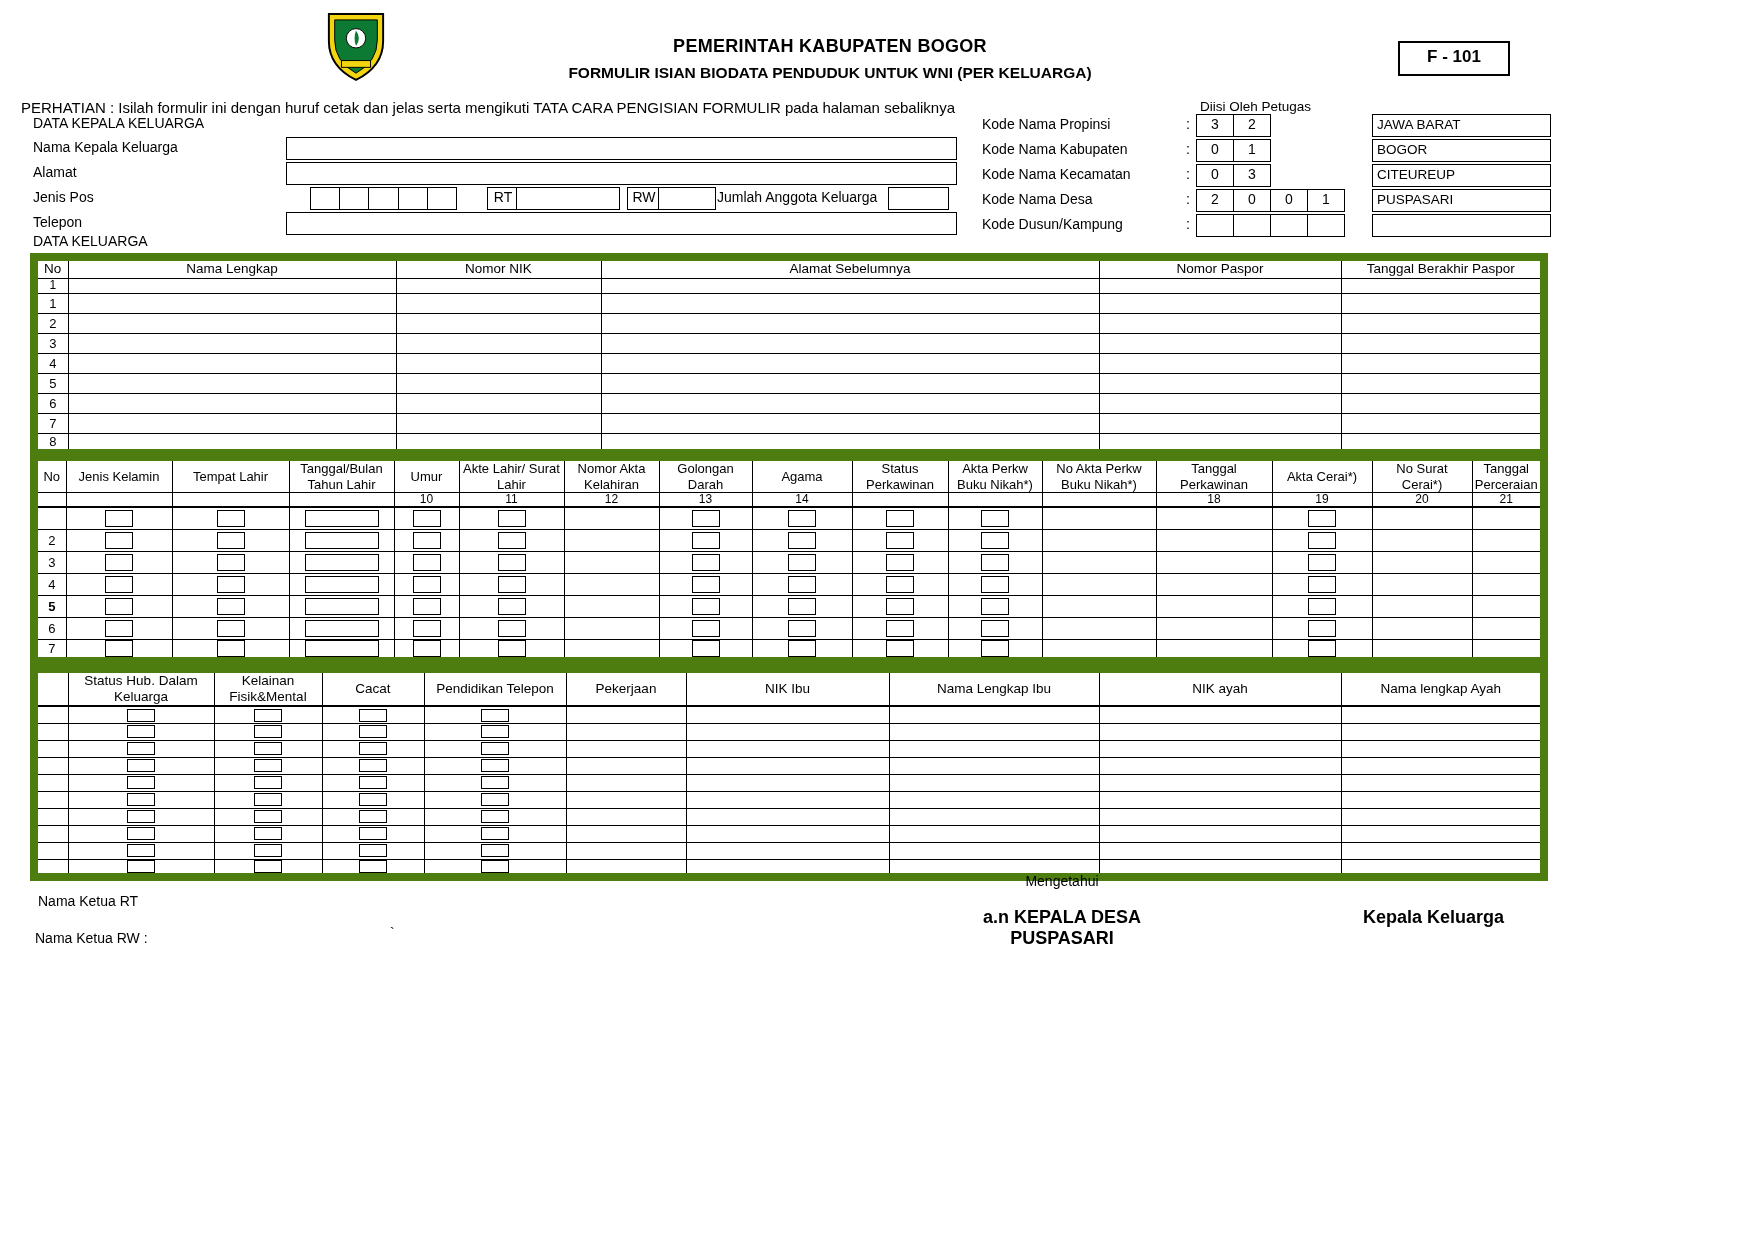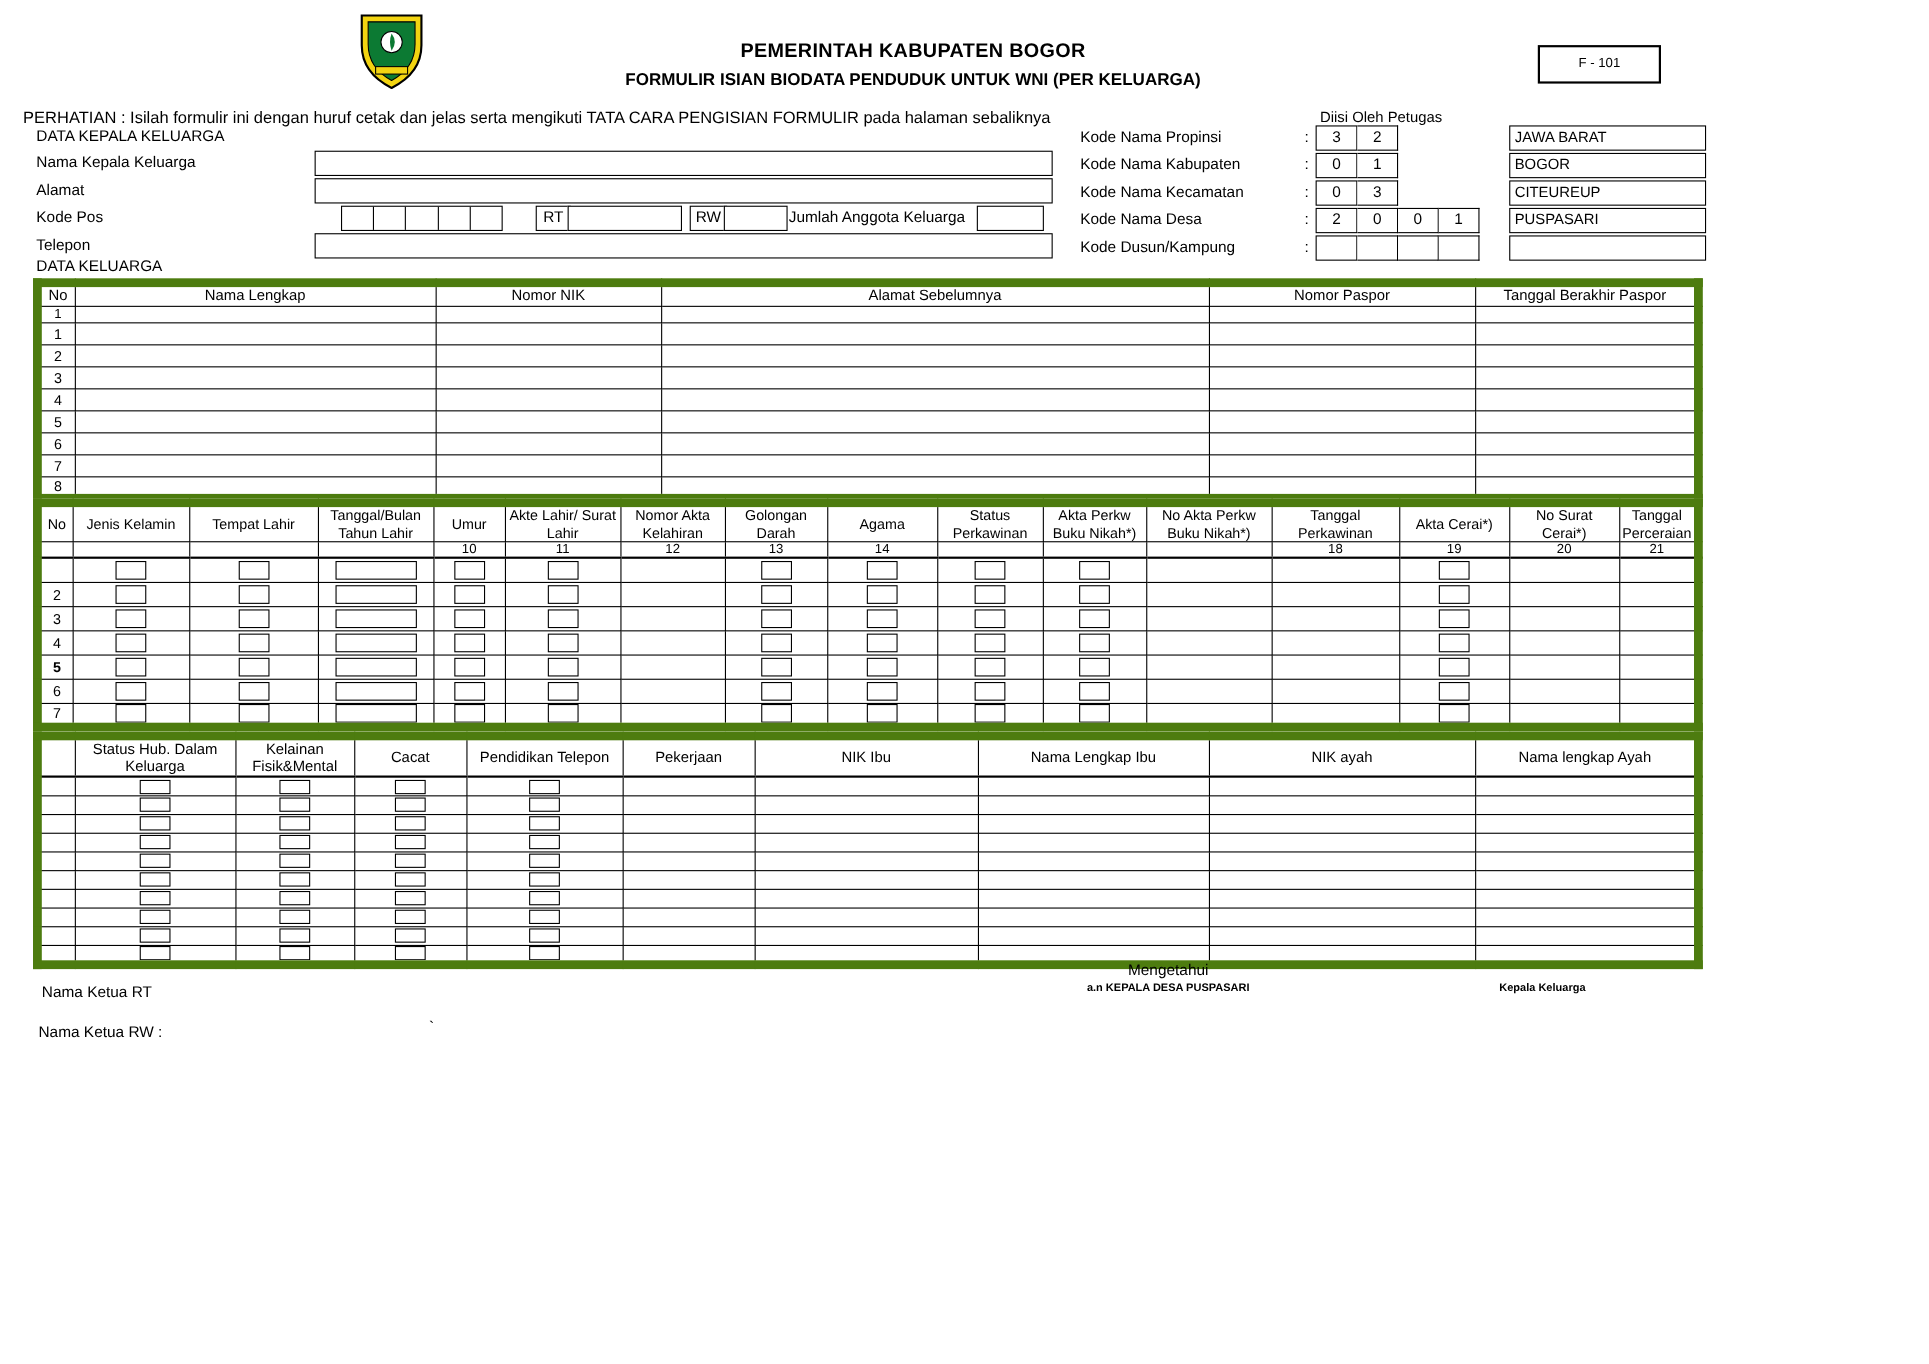--- a/index.html
+++ b/index.html
@@ -4,21 +4,21 @@
 <style>
   html,body{margin:0;padding:0;background:#ffffff;}
   .page{position:relative;width:1754px;height:1240px;background:#fff;color:#000;
         font-family:"Liberation Sans", sans-serif;overflow:hidden;}
   .abs{position:absolute;}
 
   
   .gov-title{left:400px;top:36px;width:860px;text-align:center;font-size:18px;font-weight:bold;letter-spacing:.3px;}
   .form-title{left:400px;top:64px;width:860px;text-align:center;font-size:15.5px;font-weight:bold;}
   .form-code{left:1398px;top:41px;width:108px;height:31px;border:2.5px solid #000;
-             font-size:12px;font-weight:normal;text-align:center;line-height:28px;}
+             font-size:17px;font-weight:bold;text-align:center;line-height:28px;}
   .attention{left:21px;top:99px;font-size:15px;}
   .officer-note{left:1200px;top:99px;font-size:13.5px;}
   .sec{font-size:14px;}
 
   
   .flabel{left:33px;font-size:14px;line-height:21px;}
   .ibox{height:21px;border:1.5px solid #000;font-size:14px;line-height:19px;padding:0 4px;background:#fff;}
   .sbox{height:21px;border:1.5px solid #000;font-size:14px;line-height:19px;background:#fff;}
   .kp{display:flex;height:21px;width:145px;border:1.5px solid #000;background:#fff;}
   .kpc{flex:1;border-right:1px solid #000;}
@@ -51,21 +51,21 @@
   #t3 th{font-size:13.5px;border-bottom:2px solid #000;}
   #t3 .hrow{height:36px;}
   #t3 .drow3{height:17px;}
   .cb{border:1px solid #000;margin:0 auto;}
   .cb2{width:26px;height:15px;}
   .cb2w{width:72px;height:15px;}
   .cb3{width:26px;height:11px;}
 
   
   .foot{font-size:14px;text-align:right;}
-  .foot-b{font-size:10px;font-weight:bold;}
+  .foot-b{font-size:18px;font-weight:bold;margin-top:14px;}
 </style>
 </head>
 <body>
 
 <div class="page">
 
   <svg class="abs" style="left:325px;top:12px" width="62" height="70" viewBox="0 0 64 72">
     <path d="M4 2 H60 V30 Q60 56 32 70 Q4 56 4 30 Z" stroke="#000" stroke-width="2" fill="#f2d411"></path>
     <path d="M10 8 H54 V29 Q54 51 32 63 Q10 51 10 29 Z" stroke="#000" stroke-width="1" fill="#0c7a33"></path>
     <circle cx="32" cy="27" r="10" fill="#ffffff" stroke="#000" stroke-width="1"></circle>
@@ -80,21 +80,21 @@
   <div class="abs officer-note">Diisi Oleh Petugas</div>
 
   <div class="abs sec" style="left:33px;top:115px">DATA KEPALA KELUARGA</div>
 
   <div class="abs flabel" style="top:137px">Nama Kepala Keluarga</div>
   <div class="abs ibox" style="left:286px;top:137px;width:661px"></div>
 
   <div class="abs flabel" style="top:162px">Alamat</div>
   <div class="abs ibox" style="left:286px;top:162px;width:661px"></div>
 
-  <div class="abs flabel" style="top:187px">Kode Pos</div>
+  <div class="abs flabel" style="top:187px">Jenis Pos</div>
   <div class="abs kp" style="left:310px;top:187px">
     <span class="kpc"></span>
     <span class="kpc"></span>
     <span class="kpc"></span>
     <span class="kpc"></span>
     <span class="kpc"></span>
   </div>
   <div class="abs sbox" style="left:487px;top:187px;width:30px;text-align:center">RT</div>
   <div class="abs sbox" style="left:516px;top:187px;width:102px"></div>
   <div class="abs sbox" style="left:627px;top:187px;width:32px;text-align:center">RW</div>

